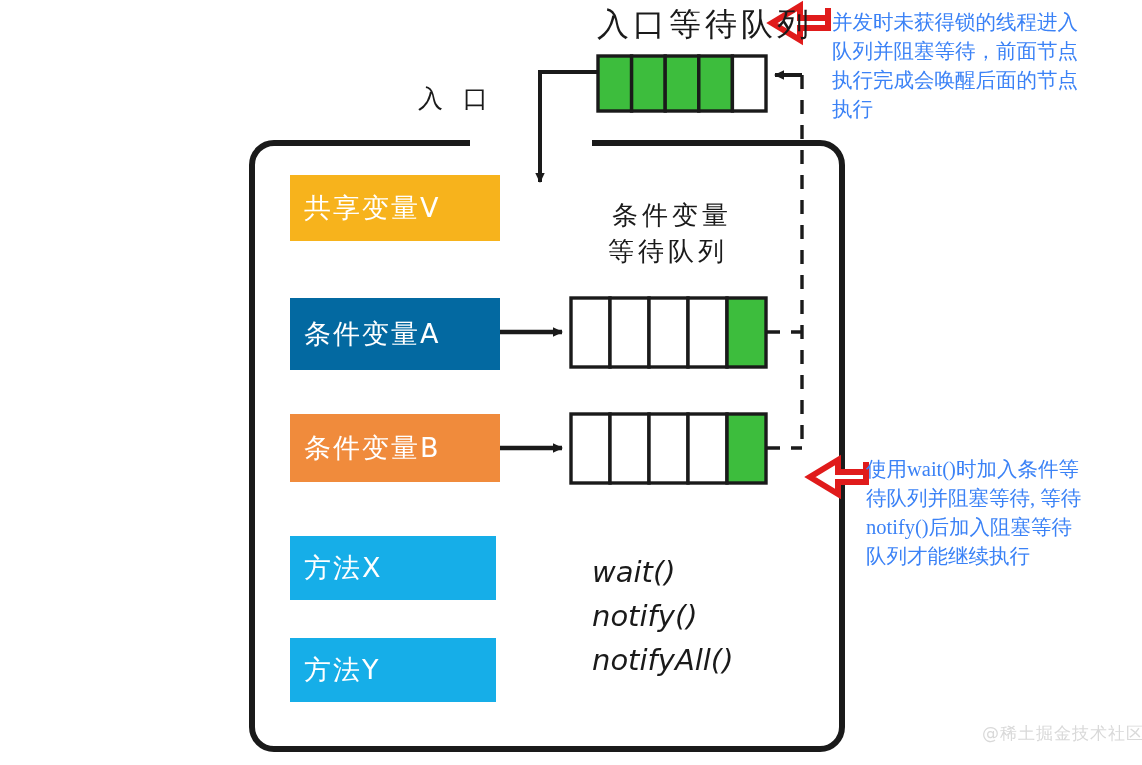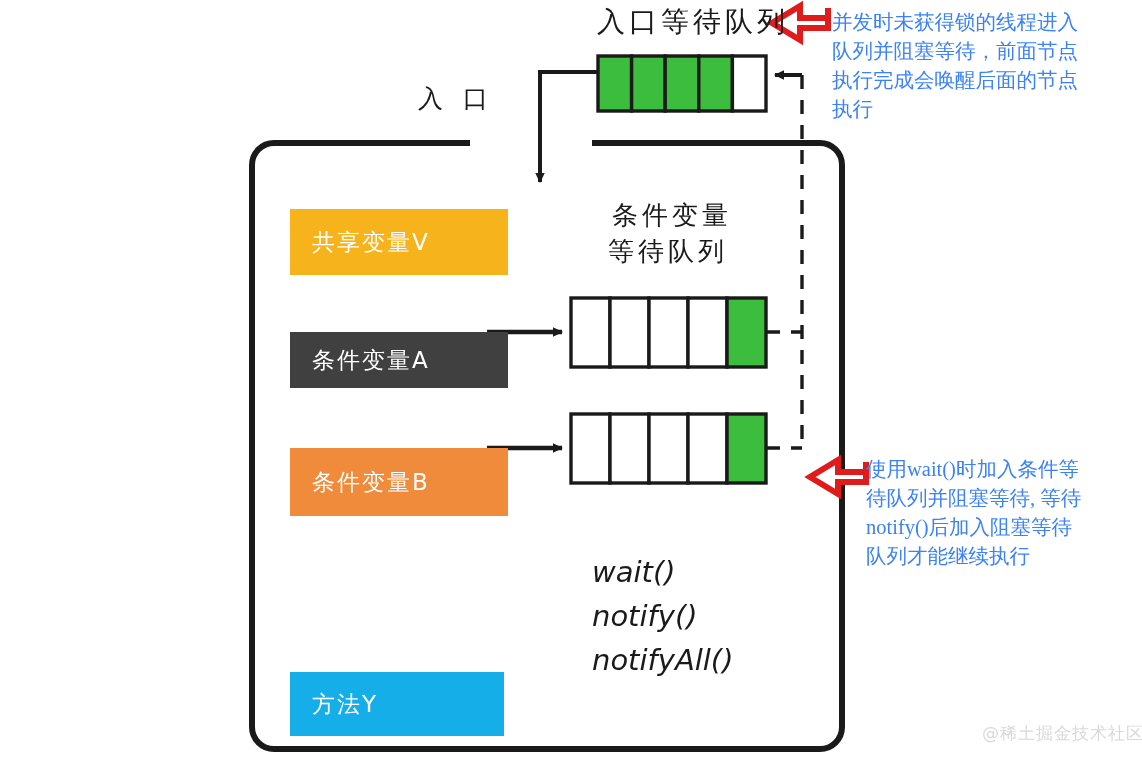--- a/index.html
+++ b/index.html
@@ -10,25 +10,24 @@
     position:relative;overflow:hidden;
   }
   #stage{position:absolute;left:0;top:0;width:1142px;height:765px;}
   #svg-layer{position:absolute;left:0;top:0;width:1142px;height:765px;}
 
   
   .member{
     position:absolute;
     display:flex;align-items:center;
     color:#ffffff;
-    font-size:23px;
+    font-size:27px;
     letter-spacing:2px;
-    padding-left:22px;
+    padding-left:14px;
     font-family:"DejaVu Sans","Liberation Sans",sans-serif;
-    margin-top:34px;
   }
 
   .hand-label{
     position:absolute;
     color:#1a1a1a;
     font-size:26px;
     letter-spacing:3px;
     white-space:pre;
     font-family:"DejaVu Sans","Liberation Sans",sans-serif;
   }
@@ -118,36 +117,39 @@
 
     <g>
       <path d="M 828,8 L 828,18 L 800,18 L 800,6 L 772,23 L 800,40 L 800,28 L 828,28 Z" fill="#ffffff" stroke="#E01B1B" stroke-width="6" stroke-linejoin="miter"></path>
     </g>
 
     <g>
       <path d="M 866,462 L 866,472 L 838,472 L 838,460 L 810,477 L 838,494 L 838,482 L 866,482 Z" fill="#ffffff" stroke="#E01B1B" stroke-width="6" stroke-linejoin="miter"></path>
     </g>
   </svg>
 
-  <div class="hand-label" style="left:597px;top:3px;font-size:28px;letter-spacing:4px;">入口等待队列</div>
+  <div class="hand-label" style="left:597px;top:3px;font-size:32px;letter-spacing:4px;">入口等待队列</div>
 
   <div class="hand-label" style="left:418px;top:82px;font-size:25px;letter-spacing:6px;">入 口</div>
 
   <div class="member" style="left:290px;top:175px;width:196px;height:66px;background:#F7B31C;">
     <span>共享变量V</span>
   </div>
 
-  <div class="member" style="left:290px;top:298px;width:196px;height:56px;background:#404040;">
+  <div class="member" style="left:290px;top:298px;width:196px;height:72px;background:#0369a1;">
     <span>条件变量A</span>
   </div>
 
   <div class="member" style="left:290px;top:414px;width:196px;height:68px;background:#F08B3C;">
     <span>条件变量B</span>
   </div>
 
+  <div class="member" style="left:290px;top:536px;width:192px;height:64px;background:#16AEE8;">
+    <span>方法X</span>
+  </div>
 
   <div class="member" style="left:290px;top:638px;width:192px;height:64px;background:#16AEE8;">
     <span>方法Y</span>
   </div>
 
   <div class="hand-label" style="left:612px;top:198px;letter-spacing:4px;">条件变量</div>
   <div class="hand-label" style="left:608px;top:234px;letter-spacing:4px;">等待队列</div>
 
   <div class="methods" style="left:592px;top:550px;font-style:italic;">wait()
 notify()

